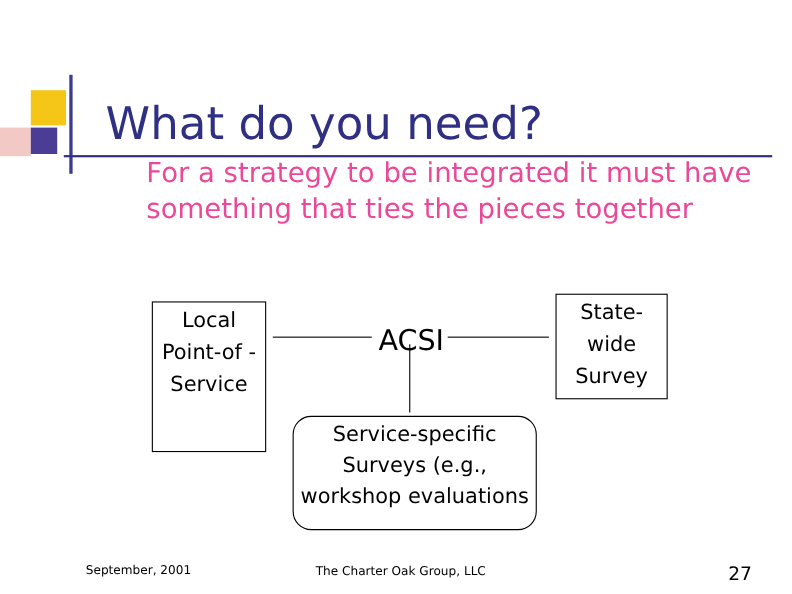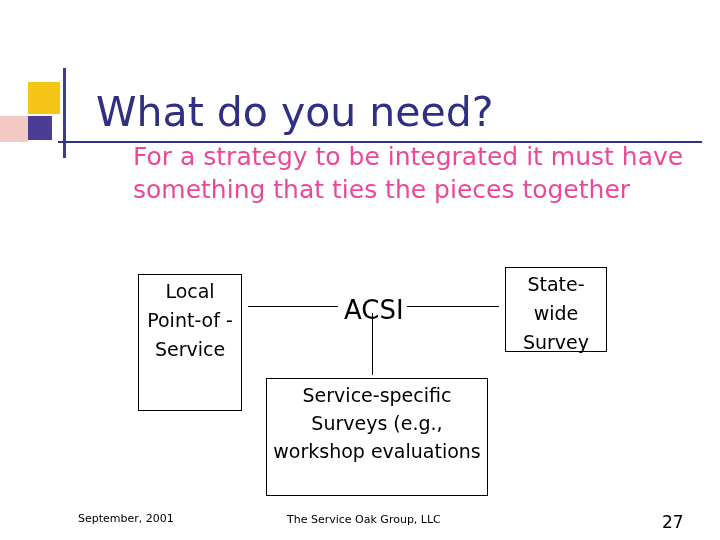--- a/index.html
+++ b/index.html
@@ -109,29 +109,30 @@
   .box-local {
     left: 138px;
     top: 274px;
     width: 104px;
     height: 137px;
   }
   .box-state {
     left: 505px;
     top: 267px;
     width: 102px;
-    height: 85px;
+    height: 96px;
     text-align: center;
   }
   .box-svc {
     left: 266px;
     top: 378px;
     width: 222px;
-    height: 118px;
+    height: 104px;
     line-height: 28px;
+    border-radius: 17px;
   }
   .label-acsi {
     position: absolute;
     left: 344px;
     top: 295px;
     font-size: 26px;
     color: #000000;
   }
 
   .line {
@@ -200,14 +201,14 @@
   <div class="line line-h-right"></div>
   <div class="line line-v-mid"></div>
 
   <div class="box box-local">Local Point-of - Service</div>
   <div class="label-acsi">ACSI</div>
   <div class="box box-state">State- wide Survey</div>
   <div class="box box-svc">Service-specific Surveys (e.g., workshop evaluations</div>
 </div>
 
 <div class="footer-date">September, 2001</div>
-<div class="footer-center">The Service Oak Group, LLC</div>
+<div class="footer-center">The Charter Oak Group, LLC</div>
 <div class="footer-page">27</div>
 
 </body></html>

